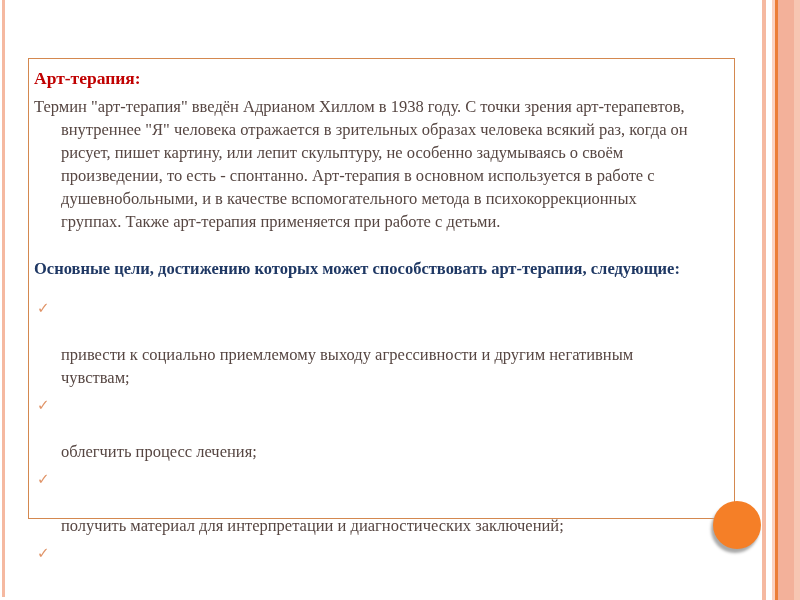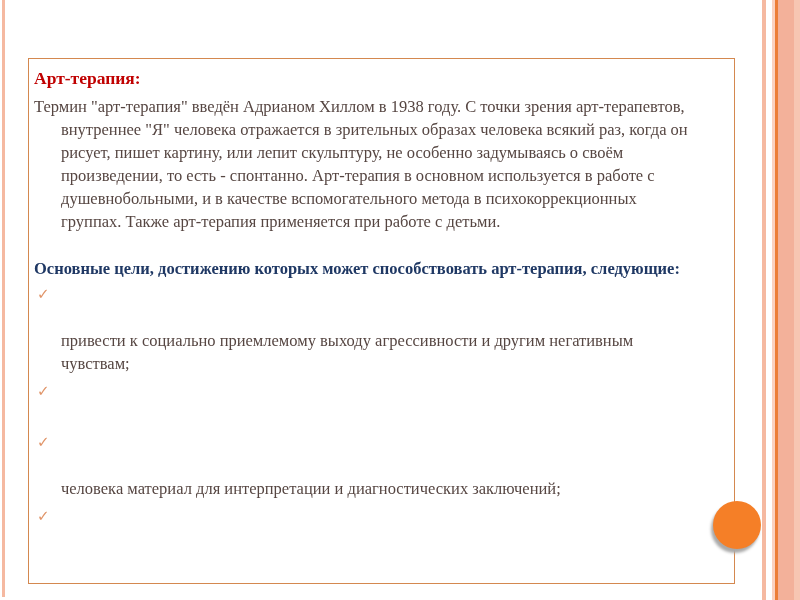--- a/index.html
+++ b/index.html
@@ -34,21 +34,21 @@
       #fad2c1 0px, #fad2c1 3.5px,
       #ec7e38 3.5px, #ec7e38 6px,
       #f3b19a 6px, #f3b19a 22px,
       #f7c6b2 22px, #f7c6b2 28px);
   }
 
   
   .content-box {
     position: absolute;
     left: 28px; top: 58px;
-    width: 707px; height: 526px;
+    width: 707px; height: 461px;
     border: 1px solid #d4884f;
     box-sizing: border-box;
     background: #ffffff;
     padding: 8px 16px 0 5px;
   }
 
   .slide-title {
     margin: 0;
     font-size: 17.5px;
     line-height: 22px;
@@ -60,21 +60,21 @@
     margin: 6px 0 0 0;
     font-size: 16.5px;
     line-height: 23px;
     color: #564642;
     white-space: pre-line;
     padding-left: 27px;
     text-indent: -27px;
   }
 
   .goals-heading {
-    margin: 24px 0 3px 0;
+    margin: 24px 0 17px 0;
     font-size: 16.5px;
     line-height: 23px;
     font-weight: bold;
     color: #1f3864;
     white-space: nowrap;
   }
 
   .goals-list {
     margin: 0; padding: 0;
     list-style: none;
@@ -129,24 +129,25 @@
   <h2 class="goals-heading">Основные цели, достижению которых может способствовать арт-терапия, следующие:</h2>
 
   <ul class="goals-list">
     <li class="goal-item">
       <span class="check-icon">✓</span>
       <span>привести к социально приемлемому выходу агрессивности и другим негативным
 чувствам;</span>
     </li>
     <li class="goal-item">
       <span class="check-icon">✓</span>
+      <span>облегчить процесс лечения;</span>
     </li>
     <li class="goal-item">
       <span class="check-icon">✓</span>
-      <span>человека материал для интерпретации и диагностических заключений;</span>
+      <span>получить материал для интерпретации и диагностических заключений;</span>
     </li>
     <li class="goal-item">
       <span class="check-icon">✓</span>
     </li>
 
   </ul>
 
 </div>
 
 <div class="accent-circle"></div>

